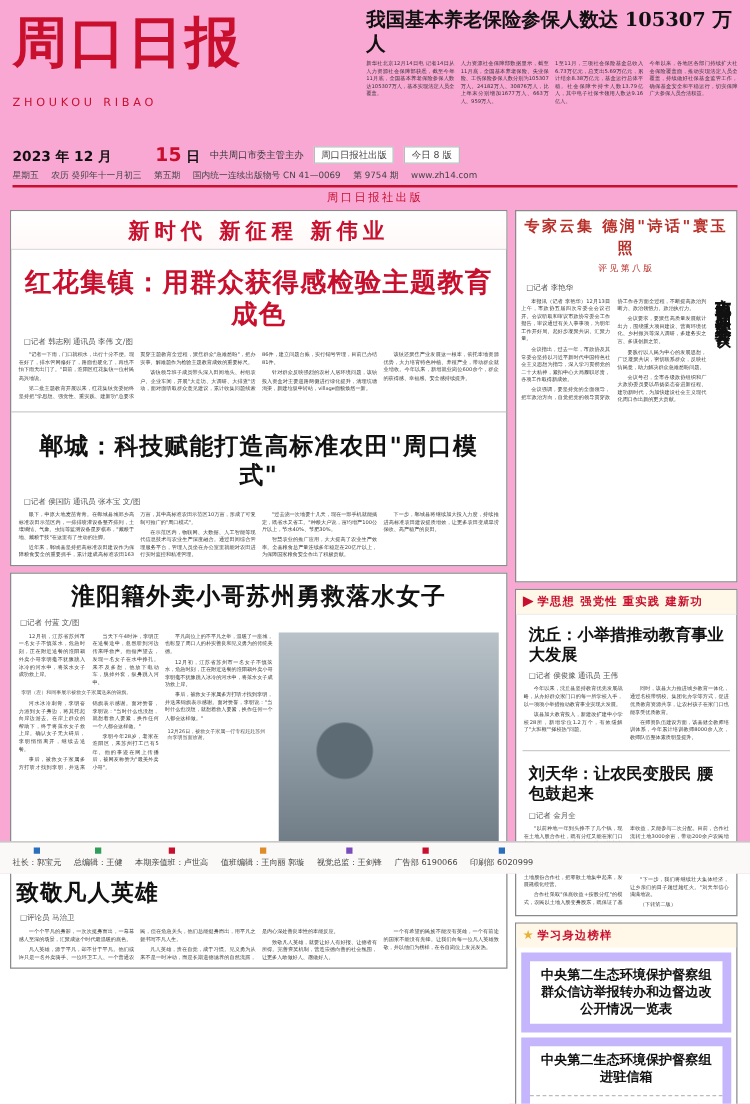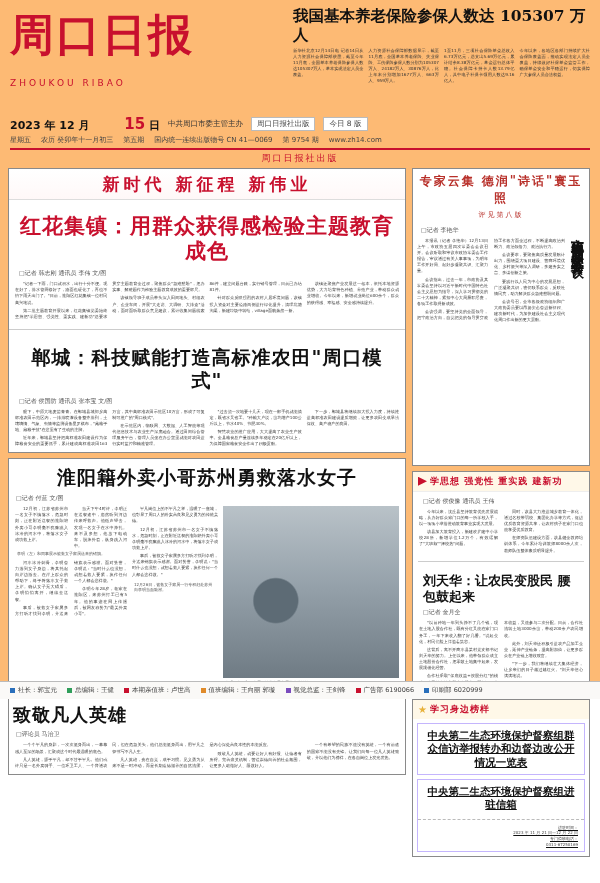--- a/index.html
+++ b/index.html
@@ -3,21 +3,21 @@
 <meta charset="utf-8">
 <style>
   html,body{margin:0;padding:0;}
   body{
     width:600px;height:883px;
     background:#ffffff;
     font-family:"DejaVu Sans","Liberation Sans",sans-serif;
     color:#111;
     overflow:hidden;
   }
-  .page{position:relative;width:600px;height:699px;background:#fdba74;}
+  .page{position:relative;width:600px;height:699px;background:#f9a8d4;}
 
   
   .masthead{display:flex;padding:6px 10px 2px 10px;border-bottom:none;}
   .mast-left{width:275px;}
   .paper-title{
     font-family:"DejaVu Serif","Liberation Serif",serif;
     font-weight:bold;font-size:44px;letter-spacing:2px;color:#c8102e;
     line-height:1.05;margin-top:6px;
   }
   .paper-pinyin{font-size:9px;letter-spacing:3px;color:#c8102e;margin-top:20px;}
@@ -113,32 +113,32 @@
     height:230px;padding:2px 1px;
   }
 
   
   .footer{
     position:absolute;left:0;bottom:0;width:600px;
     border-top:1px solid #bbb;background:#faf9f7;
     display:flex;align-items:center;gap:10px;
     font-size:6.5px;color:#444;padding:4px 10px;box-sizing:border-box;
   }
-  .footer .it{display:flex;align-items:center;gap:3px;}
+  .footer .it{display:flex;align-items:center;gap:3px;flex-direction:column;}
   .sq{width:5px;height:5px;background:#2a6fbb;display:inline-block;}
   .sq.g{background:#2f9e5a;}
   .sq.r{background:#c8102e;}
   .sq.o{background:#e08b2a;}
 
   .flag{
     display:inline-block;width:9px;height:9px;background:#c8102e;
     clip-path:polygon(0 0,100% 50%,0 100%);vertical-align:middle;
   }
   .star{color:#e8b23a;font-size:10px;}
-  .notice-box{border:1px solid #c4b5fd;margin-top:4px;text-decoration:underline;}
+  .notice-box{border:7px solid #c4b5fd;margin-top:4px;}
   .notice-title{
     text-align:center;font-family:"DejaVu Serif","Liberation Serif",serif;
     font-weight:bold;font-size:10.5px;line-height:1.3;padding:5px 6px 4px;color:#111;
   }
   .seal{font-size:4px;color:#444;text-align:right;padding:2px 6px 4px;line-height:1.4;}
   .hr-dash{border-top:1px dashed #bbb;margin:3px 0;}
 </style>
 </head>
 <body>
 
@@ -281,20 +281,21 @@
           <div class="vertical-title">市政协召开五届四次常委会会议</div>
         </div>
       </div>
 
       <div class="box" style="margin-top:5px;">
         <div style="display:flex;align-items:center;gap:3px;padding:3px 5px;background:#fff8e8;border-bottom:1px solid #eee;">
           <span class="flag"></span>
           <span style="font-size:9px;font-weight:bold;color:#c8102e;letter-spacing:1px;">学思想 强党性 重实践 建新功</span>
         </div>
         <div class="pad">
+          <div class="sidehead">沈丘：小举措推动教育事业大发展</div>
           <div class="byline">□记者 侯俊豫 通讯员 王伟</div>
           <div class="tinytext c2">
             <p>今年以来，沈丘县坚持教育优先发展战略，从办好群众家门口的每一所学校入手，以一项项小举措推动教育事业实现大发展。</p>
             <p>该县加大教育投入，新建改扩建中小学校28所，新增学位1.2万个，有效缓解了"大班额""择校热"问题。</p>
             <p>同时，该县大力推进城乡教育一体化，通过名校带弱校、集团化办学等方式，促进优质教育资源共享，让农村孩子在家门口也能享受优质教育。</p>
             <p>在师资队伍建设方面，该县健全教师培训体系，今年累计培训教师8000余人次，教师队伍整体素质明显提升。</p>
           </div>
         </div>
         <div class="rule" style="margin:2px 5px;"></div>
         <div class="pad">

